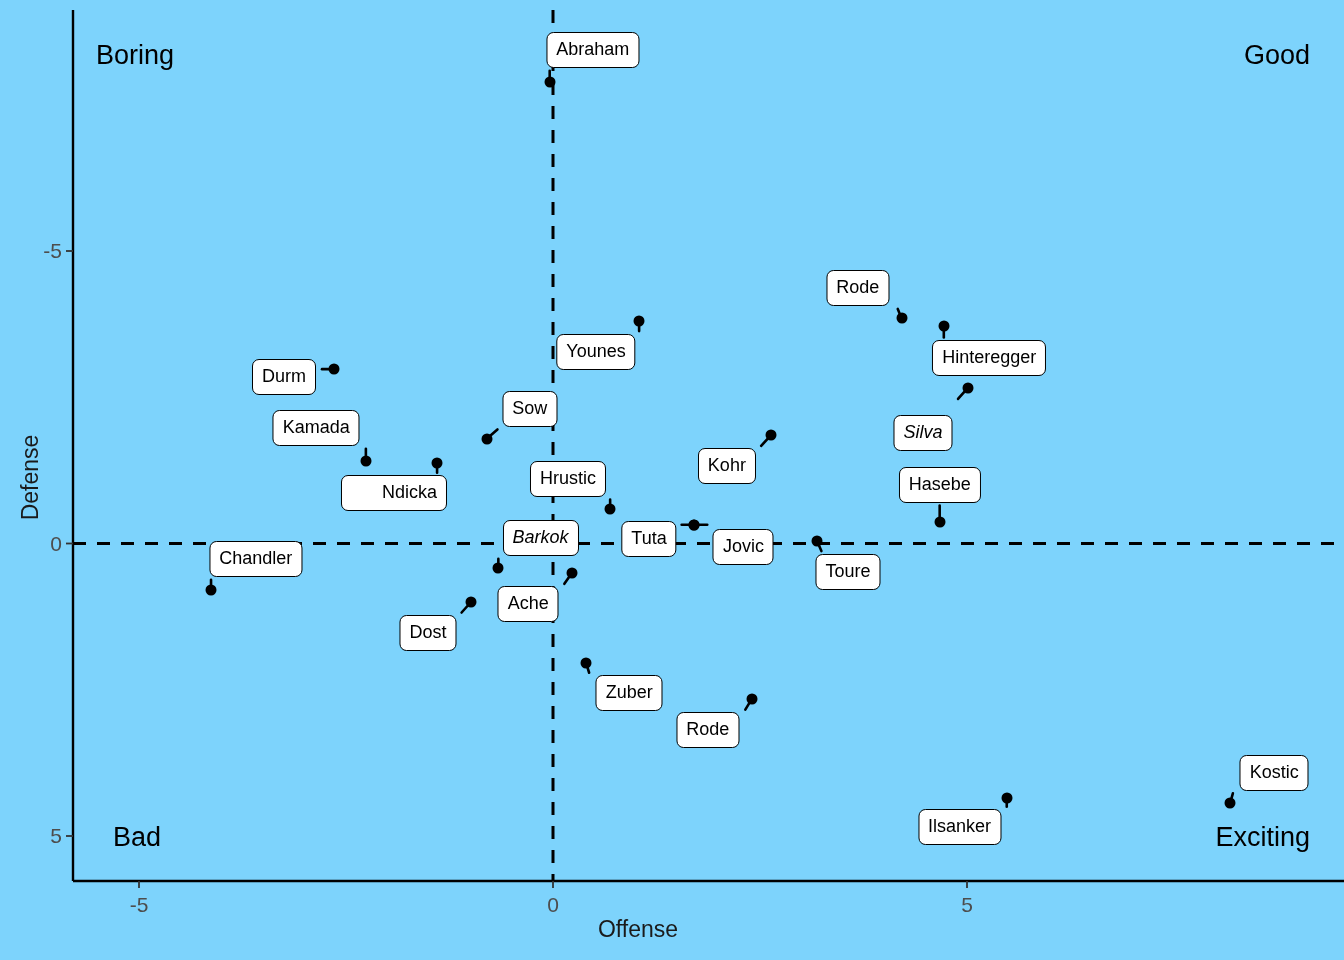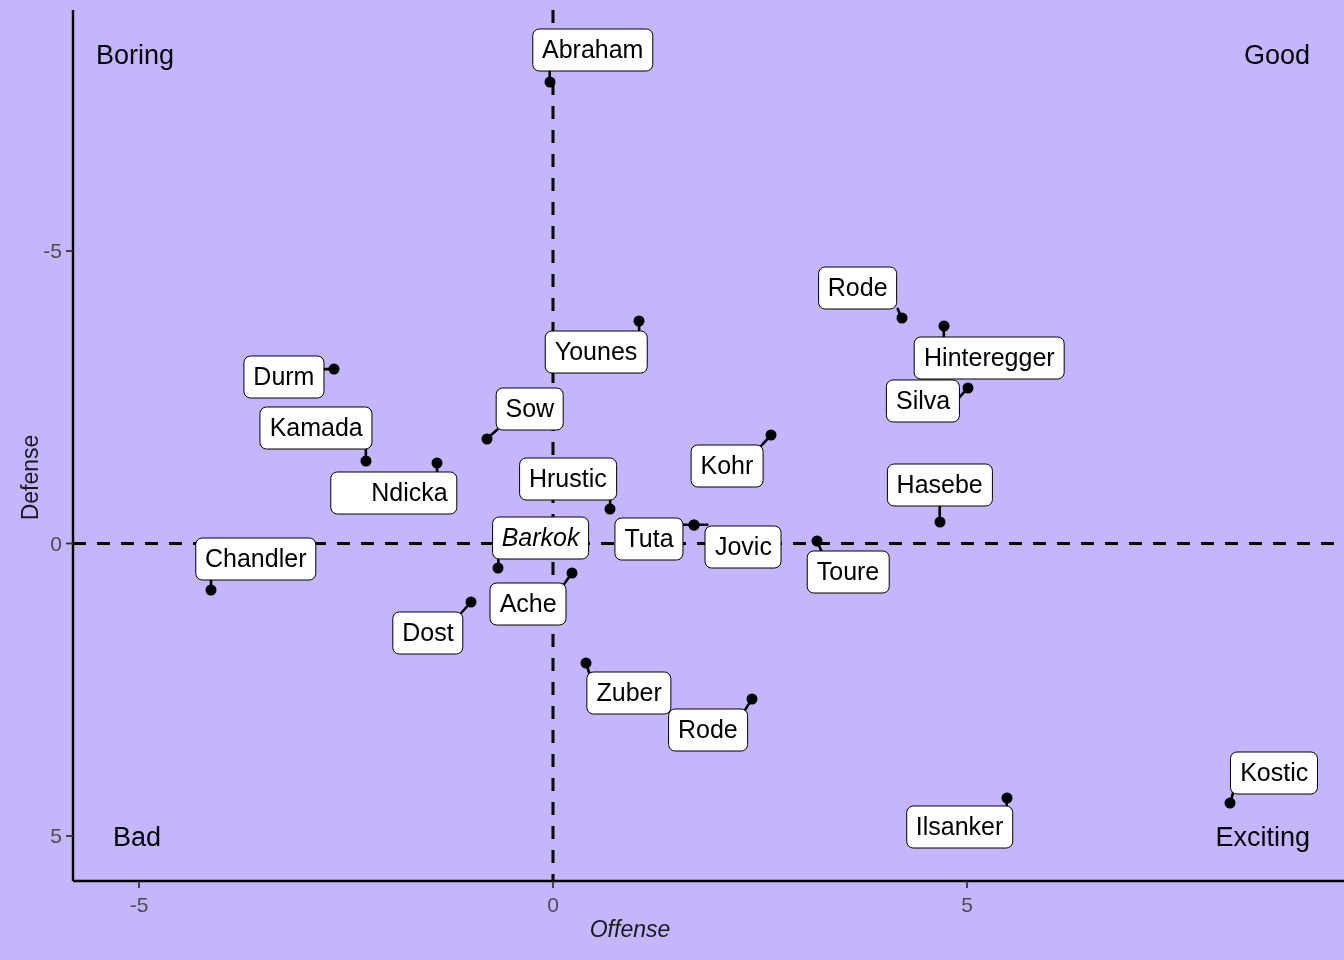--- a/index.html
+++ b/index.html
@@ -4,43 +4,42 @@
 <style>
   html, body {
     margin: 0;
     padding: 0;
     background: #ffffff;
   }
   #plot-root {
     position: relative;
     width: 1344px;
     height: 960px;
-    background: #c4b5fd;
+    background: #7dd3fc;
     font-family: "Liberation Sans", sans-serif;
     overflow: hidden;
   }
   svg.plot-svg {
     position: absolute;
     left: 0;
     top: 0;
     width: 1344px;
     height: 960px;
   }
   .axis-title {
     position: absolute;
     font-size: 23px;
     color: #1a1a1a;
     white-space: nowrap;
   }
   #x-axis-title {
-    left: 8px;
+    left: 16px;
     top: 916px;
     width: 1244px;
     text-align: center;
-    font-style: italic;
   }
   #y-axis-title {
     left: -50px;
     top: 464px;
     width: 160px;
     text-align: center;
     transform: rotate(-90deg);
     transform-origin: 50% 50%;
   }
   .tick-label {
@@ -62,21 +61,21 @@
     color: #000000;
     white-space: nowrap;
   }
   .point-label {
     position: absolute;
     box-sizing: border-box;
     border: 1.6px solid #000000;
     border-radius: 7px;
     background: #ffffff;
     color: #000000;
-    font-size: 25px;
+    font-size: 18px;
     line-height: 1;
     padding: 7px 9px 9px 9px;
     white-space: nowrap;
     transform: translate(-50%, -50%);
   }
   .data-point {
     position: absolute;
     width: 11px;
     height: 11px;
     border-radius: 50%;
@@ -167,21 +166,21 @@
       <div class="data-point" title="Dost" style="left: 471.028px; top: 602px;"></div>
       <div class="data-point" title="Zuber" style="left: 586.12px; top: 662.84px;"></div>
       <div class="data-point" title="Rode" style="left: 751.72px; top: 699.11px;"></div>
       <div class="data-point" title="Ilsanker" style="left: 1006.74px; top: 797.975px;"></div>
       <div class="data-point" title="Kostic" style="left: 1230.3px; top: 802.655px;"></div>
     </div>
   <div id="labels">
       <div class="point-label" style="left: 592.744px; top: 50.345px;">Abraham</div>
       <div class="point-label" style="left: 857.704px; top: 288.44px;">Rode</div>
       <div class="point-label" style="left: 989.356px; top: 358.055px;">Hinteregger</div>
-      <div class="point-label" style="left: 923.116px; top: 401px;">Silva</div>
+      <div class="point-label" style="left: 923.116px; top: 433px; font-style: italic;">Silva</div>
       <div class="point-label" style="left: 596.056px; top: 351.62px;">Younes</div>
       <div class="point-label" style="left: 283.9px; top: 376.775px;">Durm</div>
       <div class="point-label" style="left: 316.192px; top: 428.255px;">Kamada</div>
       <div class="point-label" style="left: 394.024px; top: 493.19px; padding-left: 40px;">Ndicka</div>
       <div class="point-label" style="left: 529.816px; top: 408.95px;">Sow</div>
       <div class="point-label" style="left: 726.88px; top: 466.28px;">Kohr</div>
       <div class="point-label" style="left: 567.904px; top: 479.15px;">Hrustic</div>
       <div class="point-label" style="left: 743.44px; top: 547px;">Jovic</div>
       <div class="point-label" style="left: 939.676px; top: 485px;">Hasebe</div>
       <div class="point-label" style="left: 540.58px; top: 538.235px; font-style: italic;">Barkok</div>

